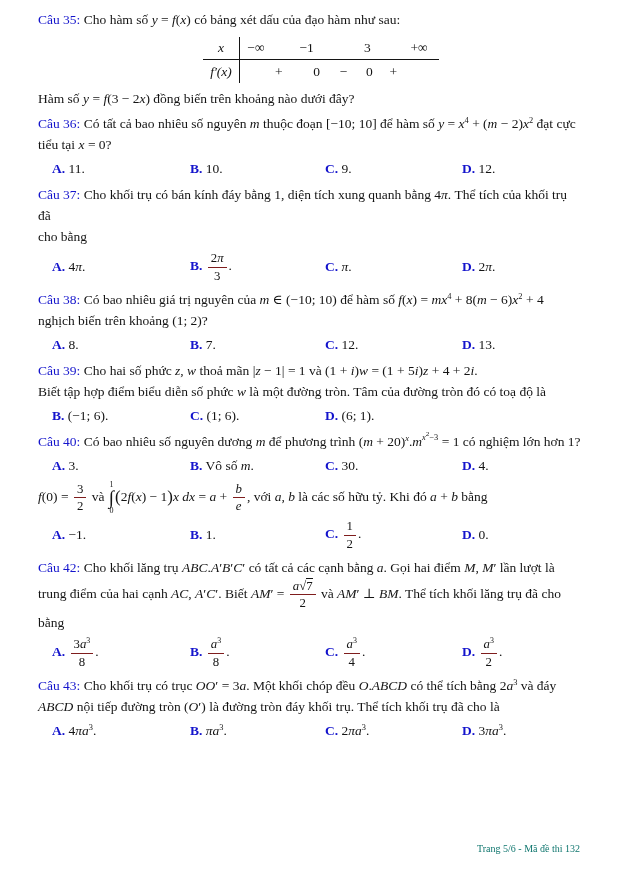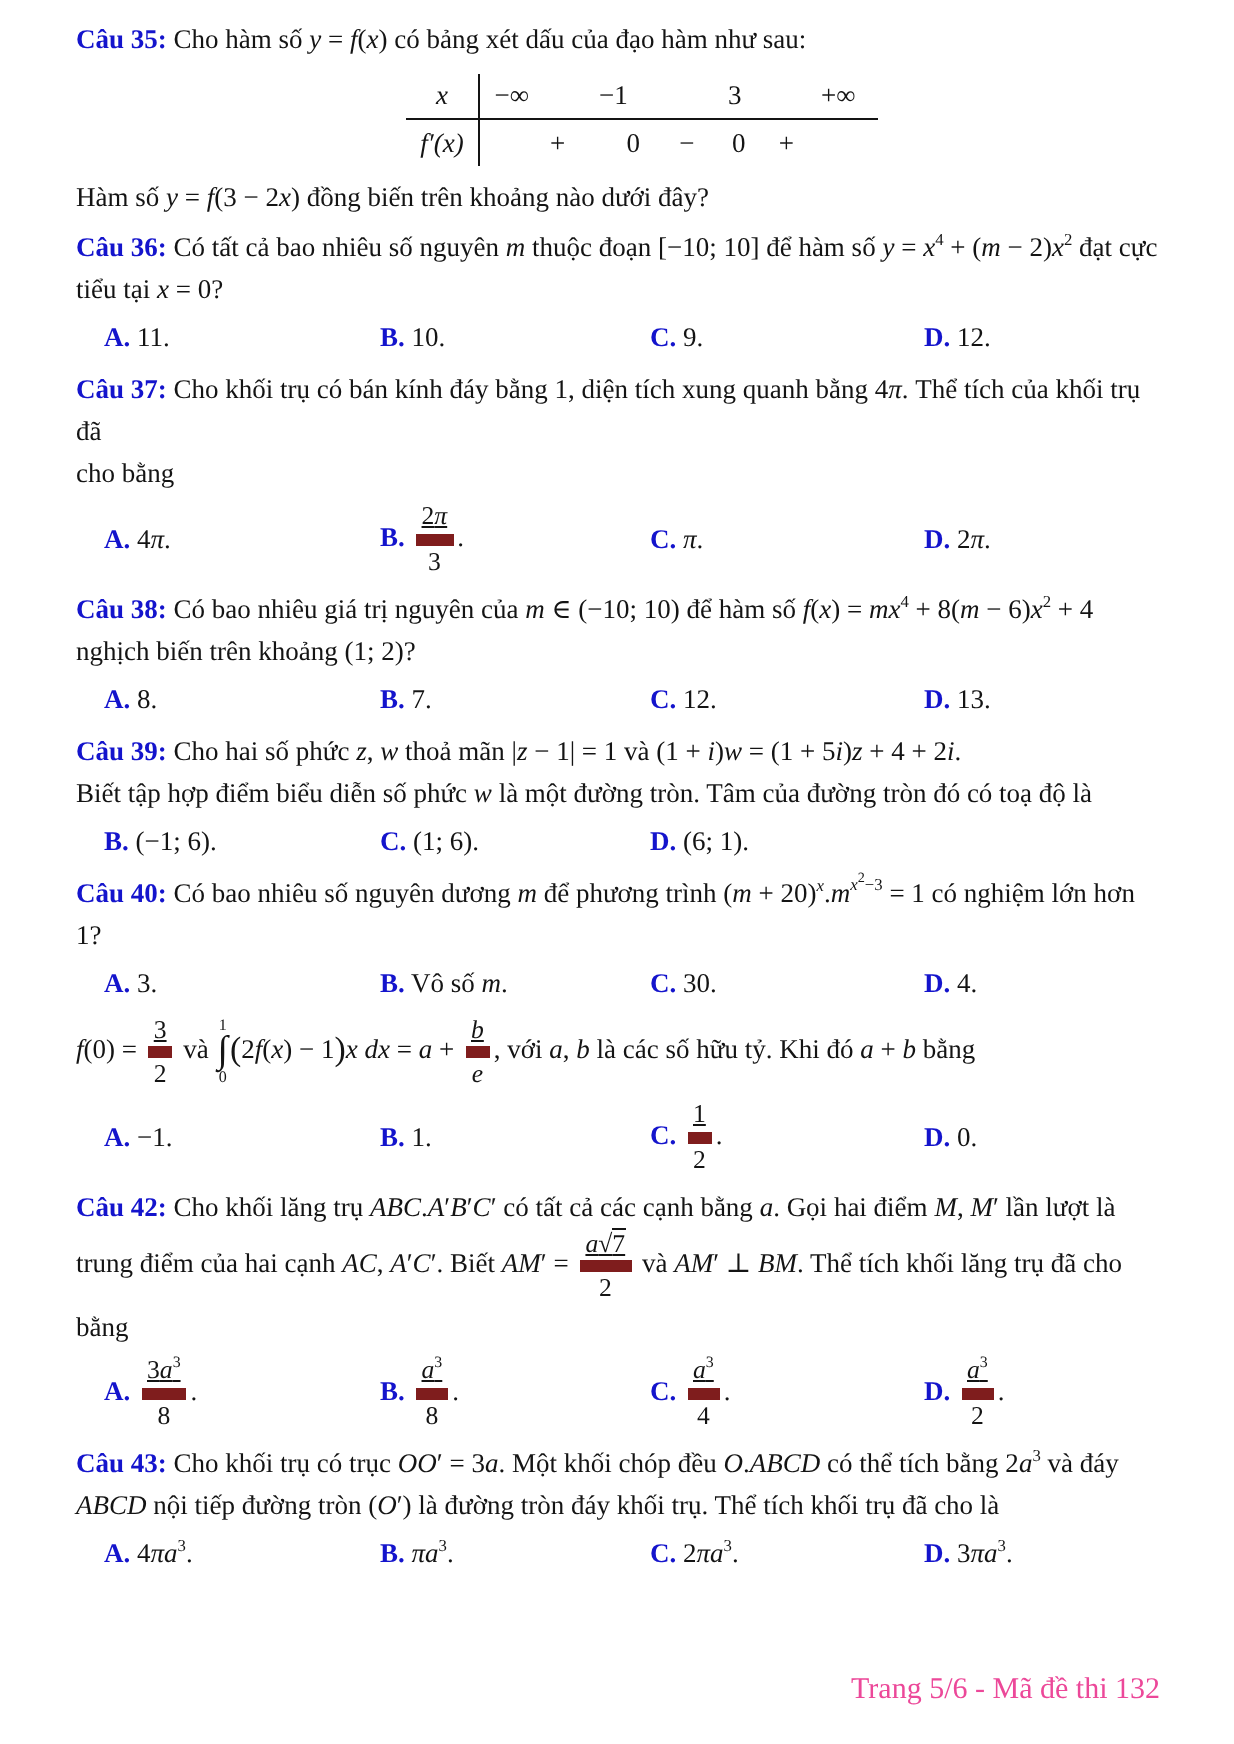--- a/index.html
+++ b/index.html
@@ -13,42 +13,42 @@
     width: 617px; height: 872px;
     padding: 9px 36px 0 38px;
     background: #ffffff;
     font-family: "Liberation Serif", "DejaVu Serif", "DejaVu Sans", serif;
     font-size: 13.5px;
     color: #141414;
     --accent: #1414cc;
   }
   .question { margin-bottom: 4px; }
   .qline { line-height: 21px; min-height: 21px; }
-  .qlabel { color: var(--accent); font-weight: bold; }
+  .qlabel { color: var(--accent); font-weight: normal; }
   .qtext i { font-family: "Liberation Serif", "DejaVu Serif", serif; }
   sup { font-size: 0.62em; line-height: 0; }
   sup sup { font-size: 0.85em; }
 
   .answers {
     display: grid;
     grid-template-columns: 138px 135px 137px auto;
     align-items: center;
     margin: 3px 0 3px 14px;
     min-height: 22px;
   }
   .answer { white-space: nowrap; }
   .aletter { color: var(--accent); font-weight: bold; }
 
   
   .frac {
     display: inline-flex; flex-direction: column; align-items: center;
     vertical-align: middle; line-height: 1.15; margin: 1px 2px;
     text-align: center; font-size: 0.95em;
   }
-  .frac .num { display: block; padding: 0 3px 1px 3px; border-bottom: 6px solid #7f1d1d; text-decoration: underline; }
+  .frac .num { display: block; padding: 0 3px 1px 3px; border-bottom: 1px solid #7f1d1d; }
   .frac .den { display: block; padding: 1px 3px 0 3px; }
 
   
   .integral {
     display: inline-flex; flex-direction: column; align-items: center;
     vertical-align: middle; line-height: 1; margin: 0 1px;
   }
   .integral .ilim { font-size: 8px; line-height: 1; }
   .integral .iglyph { font-size: 19px; line-height: 0.95; }
 
@@ -62,21 +62,21 @@
   .st-label {
     width: 37px; border-right: 1.6px solid #141414;
     display: flex; align-items: center; justify-content: center;
     font-style: italic;
   }
   .st-cells { position: relative; flex: 1; }
   .st-val { position: absolute; top: 50%; transform: translate(-50%, -50%); }
 
   .footer {
     position: absolute; right: 37px; bottom: 18px;
-    font-size: 15px; color: #ec4899;
+    font-size: 10px; color: #0f766e;
   }
 </style>
 </head>
 <body>
 
 <div class="page" style="--accent: #1414cc; color: rgb(20, 20, 20); background: rgb(255, 255, 255);">
   <div>
       <div class="question">
         <div class="qline"><span class="qlabel">Câu 35:</span> <span class="qtext">Cho hàm số <i>y</i> = <i>f</i>(<i>x</i>) có bảng xét dấu của đạo hàm như sau:</span></div>
         <div class="sign-table">

